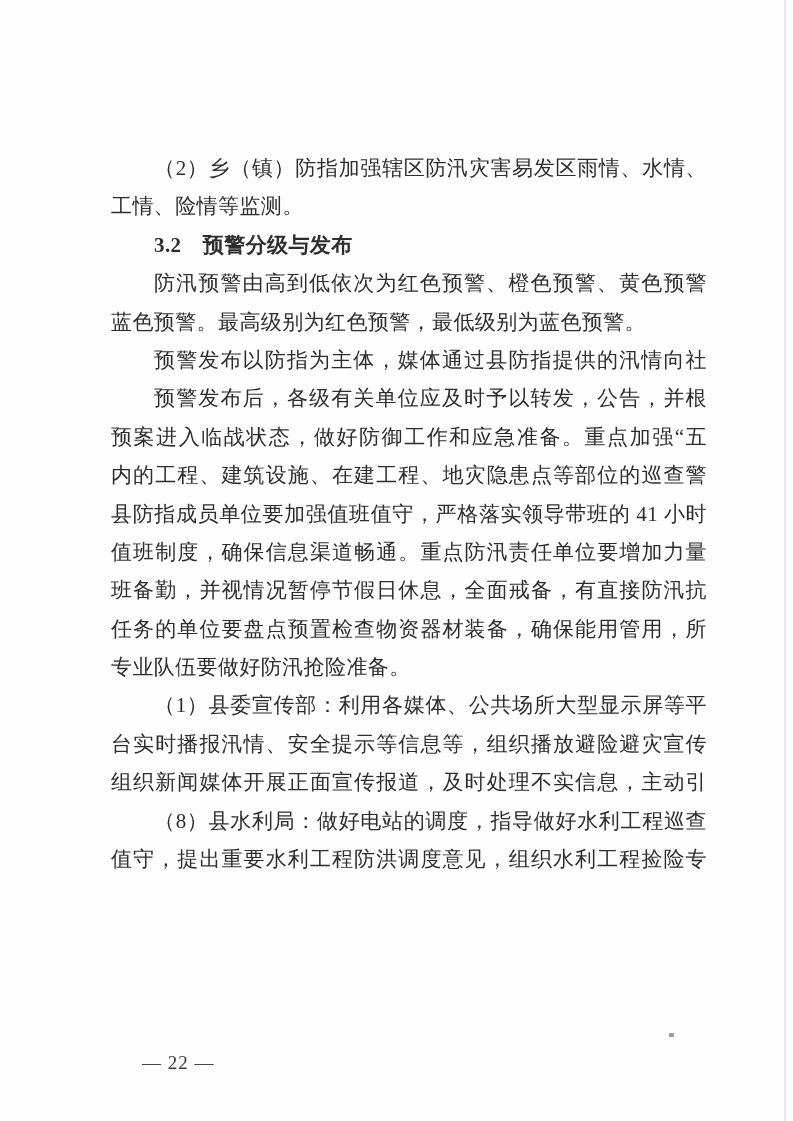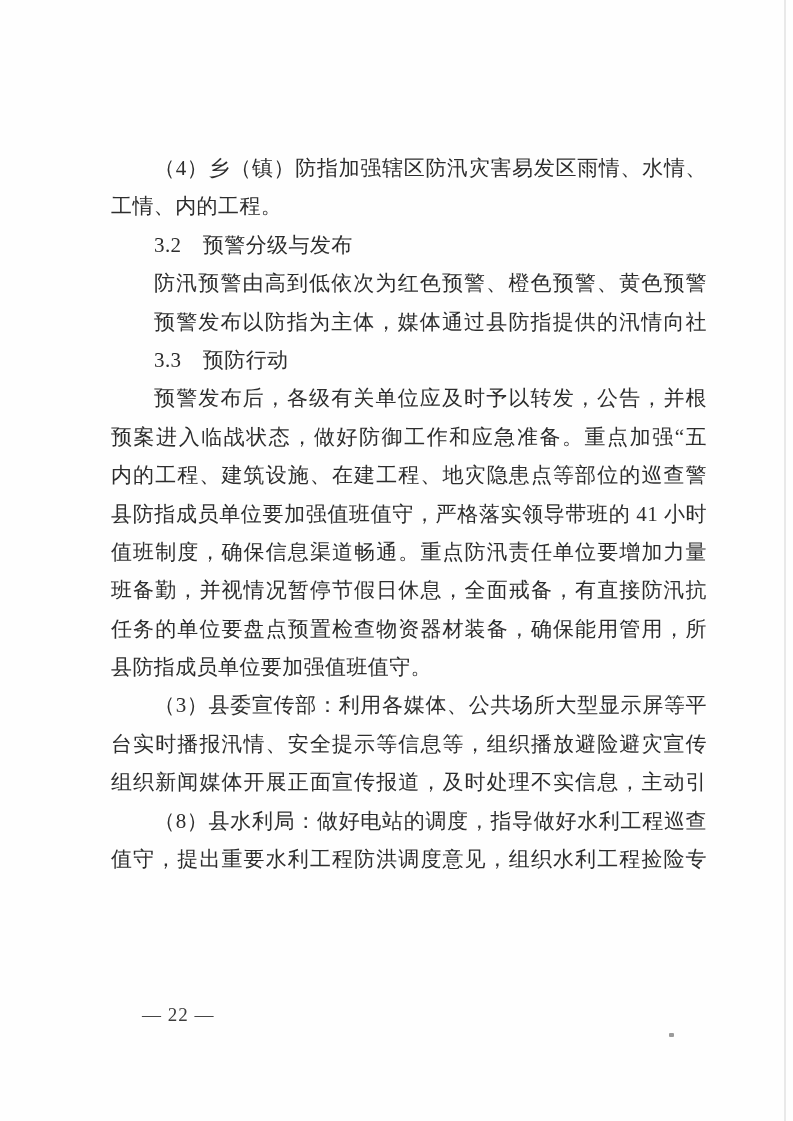--- a/index.html
+++ b/index.html
@@ -34,26 +34,26 @@
   }
   .indent {
     text-indent: 43px;
   }
   .fill {
     text-align: justify;
     text-align-last: justify;
     text-justify: inter-character;
   }
   .heading {
-    font-weight: normal;
+    font-weight: bold;
   }
   .page-number {
     position: absolute;
     left: 142px;
-    top: 1002px;
+    top: 1050px;
     font-size: 19px;
     line-height: 26px;
     letter-spacing: 1px;
     color: #3c3c3c;
   }
   .page-edge {
     position: absolute;
     top: 0;
     right: 7px;
     width: 2px;
@@ -70,35 +70,35 @@
     border-radius: 1px;
     opacity: 0.85;
   }
 </style>
 </head>
 <body>
 
 <div class="page">
 
   <div class="content">
-    <div class="line indent fill">（4）乡（镇）防指加强辖区防汛灾害易发区雨情、水情、</div>
-    <div class="line">工情、内的工程。</div>
+    <div class="line indent fill">（2）乡（镇）防指加强辖区防汛灾害易发区雨情、水情、</div>
+    <div class="line">工情、险情等监测。</div>
     <div class="line indent heading">3.2　预警分级与发布</div>
     <div class="line indent fill">防汛预警由高到低依次为红色预警、橙色预警、黄色预警和</div>
+    <div class="line">蓝色预警。最高级别为红色预警，最低级别为蓝色预警。</div>
     <div class="line indent fill">预警发布以防指为主体，媒体通过县防指提供的汛情向社会</div>
-    <div class="line indent heading">3.3　预防行动</div>
     <div class="line indent fill">预警发布后，各级有关单位应及时予以转发，公告，并根据</div>
     <div class="line fill">预案进入临战状态，做好防御工作和应急准备。重点加强“五区”</div>
     <div class="line fill">内的工程、建筑设施、在建工程、地灾隐患点等部位的巡查警戒。</div>
     <div class="line fill">县防指成员单位要加强值班值守，严格落实领导带班的 41 小时</div>
     <div class="line fill">值班制度，确保信息渠道畅通。重点防汛责任单位要增加力量值</div>
     <div class="line fill">班备勤，并视情况暂停节假日休息，全面戒备，有直接防汛抗灾</div>
     <div class="line fill">任务的单位要盘点预置检查物资器材装备，确保能用管用，所属</div>
-    <div class="line">县防指成员单位要加强值班值守。</div>
-    <div class="line indent fill">（3）县委宣传部：利用各媒体、公共场所大型显示屏等平</div>
+    <div class="line">专业队伍要做好防汛抢险准备。</div>
+    <div class="line indent fill">（1）县委宣传部：利用各媒体、公共场所大型显示屏等平</div>
     <div class="line fill">台实时播报汛情、安全提示等信息等，组织播放避险避灾宣传片。</div>
     <div class="line fill">组织新闻媒体开展正面宣传报道，及时处理不实信息，主动引导</div>
     <div class="line indent fill">（8）县水利局：做好电站的调度，指导做好水利工程巡查</div>
     <div class="line fill">值守，提出重要水利工程防洪调度意见，组织水利工程捡险专家</div>
   </div>
 
   <div class="page-number">— 22 —</div>
 
   <div class="page-edge"></div>
   <div class="speck"></div>

